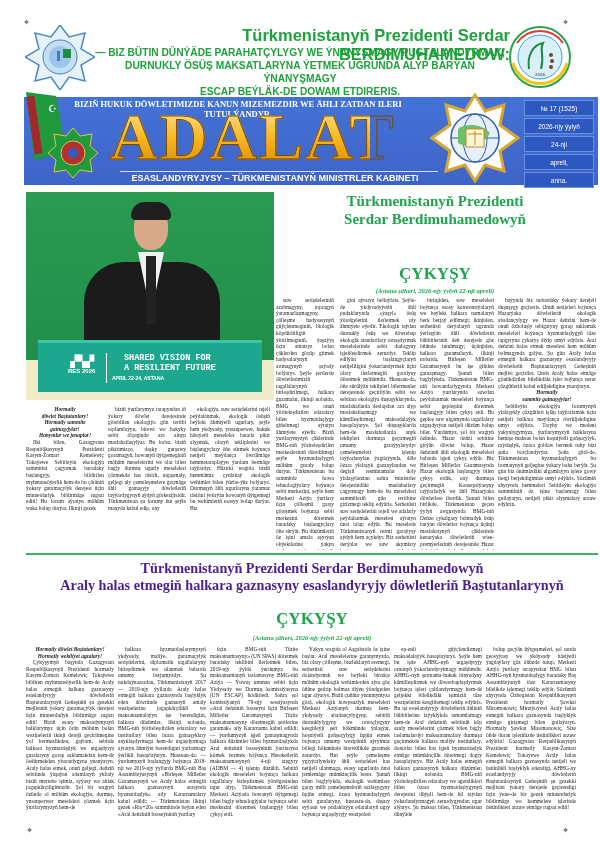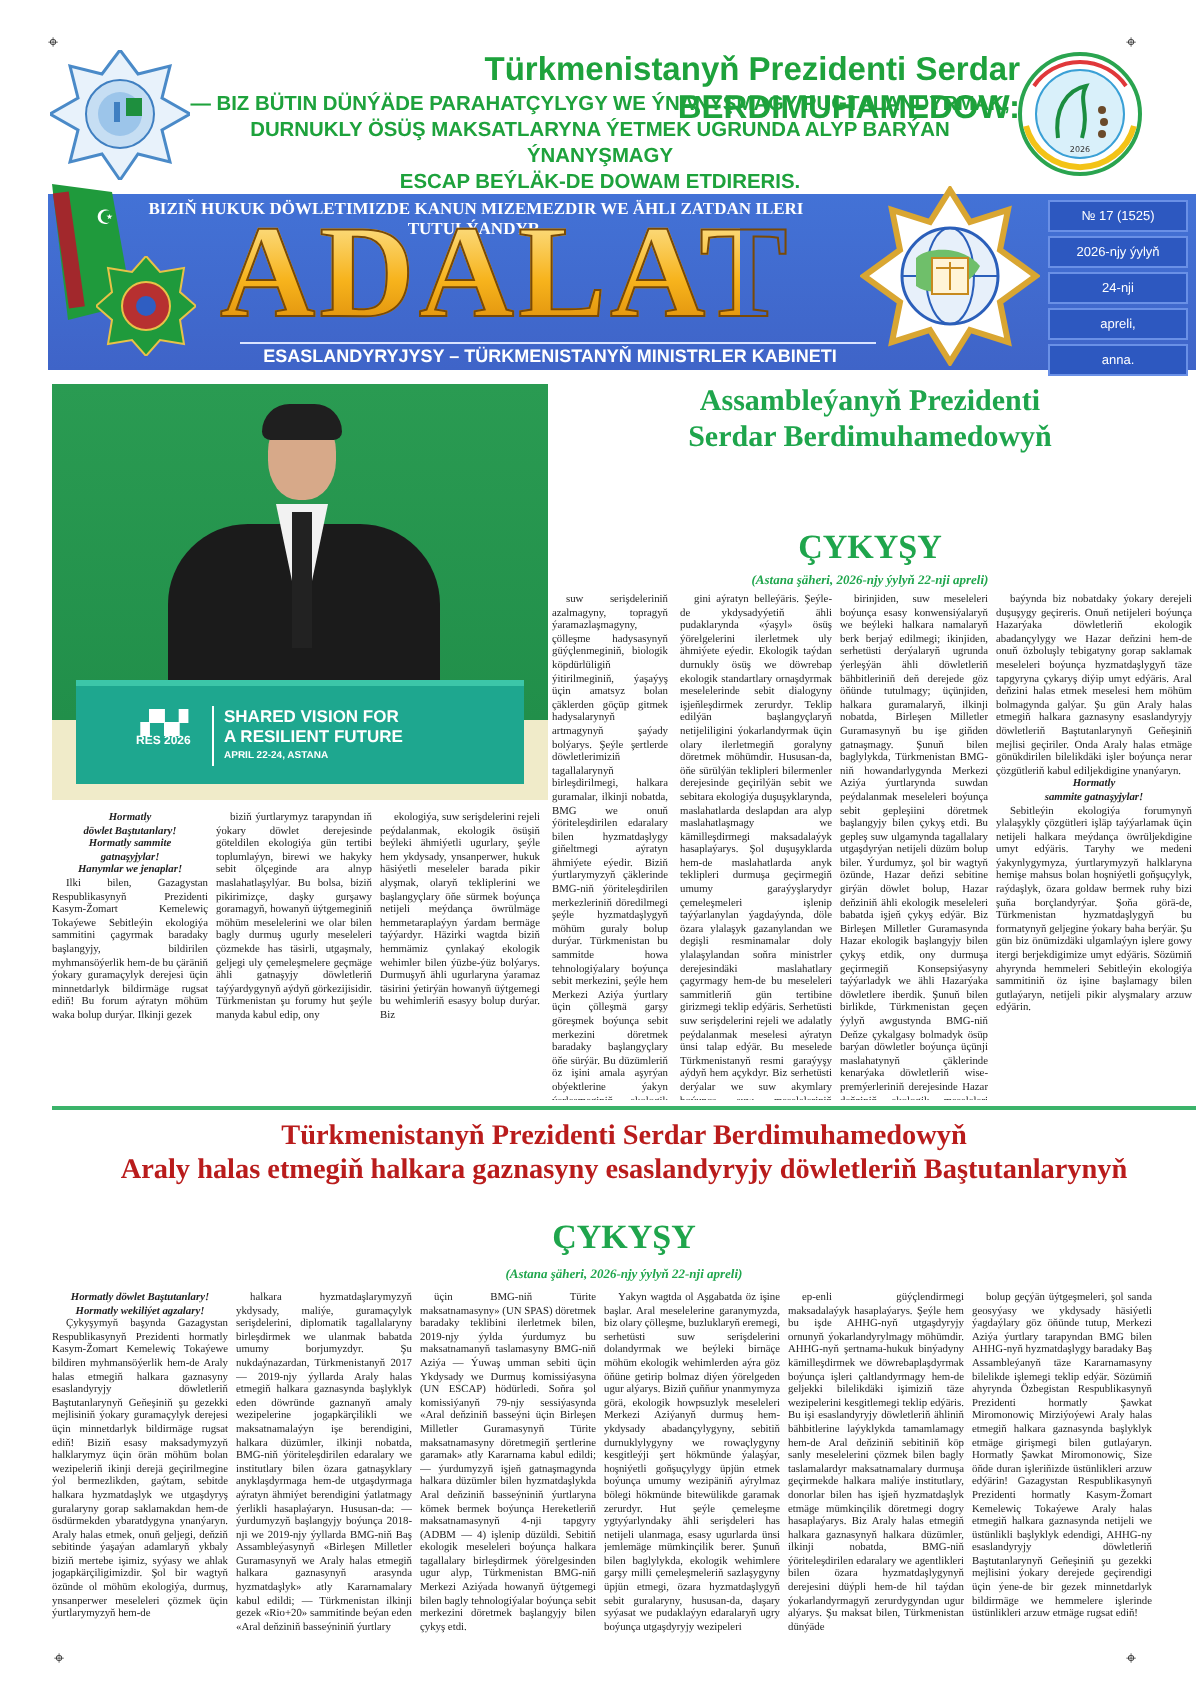--- a/index.html
+++ b/index.html
@@ -22,30 +22,30 @@
   .photo{position:absolute;left:26px;top:192px;width:248px;height:208px;background:linear-gradient(#2a9b52,#1f8c48);overflow:hidden;}
   .photo .cream{position:absolute;left:0;top:168px;width:100%;height:40px;background:#f0ebc9;}
   .head{position:absolute;left:108px;top:14px;width:34px;height:44px;background:#d7a989;border-radius:45%;}
   .hair{position:absolute;left:105px;top:10px;width:40px;height:18px;background:#1f1f1f;border-radius:20px 20px 6px 6px;}
   .suit{position:absolute;left:58px;top:70px;width:136px;height:100px;background:#1b1b1b;border-radius:40px 40px 0 0;}
   .shirt{position:absolute;left:112px;top:60px;width:26px;height:50px;background:#f2f2f2;clip-path:polygon(0 0,100% 0,60% 100%,40% 100%);}
   .tie{position:absolute;left:120px;top:64px;width:10px;height:68px;background:#222;}
   .podium{position:absolute;left:12px;top:148px;width:224px;height:52px;background:#1ea78f;border-top:3px solid #3cc6a8;}
   .podium .rlogo{position:absolute;left:30px;top:12px;color:#fff;font-family:"Liberation Sans",sans-serif;font-size:6px;font-weight:bold;text-align:center;}
   .podium .sep{position:absolute;left:68px;top:10px;width:1px;height:30px;background:#fff;}
-  .podium .shared{position:absolute;left:74px;top:10px;color:#fff;font-family:Liberation Sans, sans-serif;font-size:8.5px;font-weight:bold;line-height:10px;}
+  .podium .shared{position:absolute;left:86px;top:10px;color:#fff;font-family:Liberation Mono, monospace;font-size:8.5px;font-weight:bold;line-height:10px;}
   .podium .date{position:absolute;left:74px;top:32px;color:#fff;font-family:"Liberation Sans",sans-serif;font-size:5px;font-weight:bold;}
   .art1-title{position:absolute;left:280px;top:192px;width:310px;text-align:center;color:#1fa54c;font-weight:bold;font-size:15px;line-height:18px;}
   .art1-kicker{position:absolute;left:280px;top:264px;width:310px;text-align:center;color:#1fa54c;font-weight:bold;font-size:17px;}
   .dateline{position:absolute;text-align:center;color:#1fa54c;font-style:italic;font-weight:bold;font-size:6.5px;}
   .col{position:absolute;font-size:5.4px;line-height:6.6px;color:#222;text-align:justify;hyphens:auto;}
   .col p{text-indent:7px;}
   .col .sal{text-align:center;font-weight:bold;font-style:italic;text-indent:0;}
   .rule{position:absolute;left:26px;top:553px;width:572px;height:2px;background:#3bb36a;}
-  .art2-title{position:absolute;left:26px;top:560px;width:572px;text-align:center;color:#b91c1c;font-weight:bold;font-size:14.2px;line-height:17px;}
+  .art2-title{position:absolute;left:26px;top:560px;width:572px;text-align:center;color:#4c1d95;font-weight:bold;font-size:14.2px;line-height:17px;}
   .art2-kicker{position:absolute;left:26px;top:609px;width:572px;text-align:center;color:#1fa54c;font-weight:bold;font-size:17px;}
 </style>
 </head>
 <body>
 
 <div class="reg" style="left:24px;top:17px;">⌖</div>
 <div class="reg" style="left:563px;top:17px;">⌖</div>
 <div class="reg" style="left:27px;top:825px;">⌖</div>
 <div class="reg" style="left:563px;top:825px;">⌖</div>
 
@@ -120,21 +120,21 @@
     <div class="sep"></div>
     <div class="shared">
       <div>SHARED VISION FOR</div>
       <div>A RESILIENT FUTURE</div>
     </div>
     <div class="date">APRIL 22-24, ASTANA</div>
   </div>
 </div>
 
 <div class="art1-title">
-  <div>Assambleýanyň Prezidenti</div>
+  <div>Türkmenistanyň Prezidenti</div>
   <div>Serdar Berdimuhamedowyň</div>
 </div>
 <div class="art1-kicker">ÇYKYŞY</div>
 <div class="dateline" style="left:280px;top:287px;width:310px;">(Astana şäheri, 2026-njy ýylyň 22-nji apreli)</div>
 
 <div class="col" style="left:26px;top:406px;width:78px;height:144px;overflow:hidden;">
   <div class="sal">
     <div>Hormatly</div>
     <div>döwlet Baştutanlary!</div>
     <div>Hormatly sammite</div>

